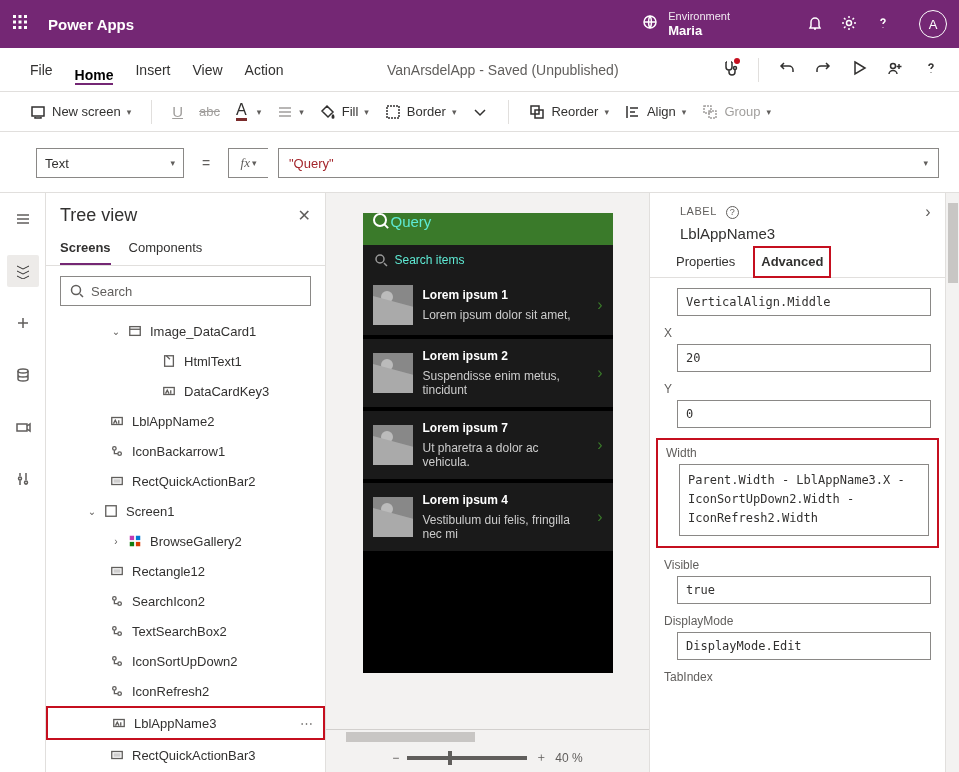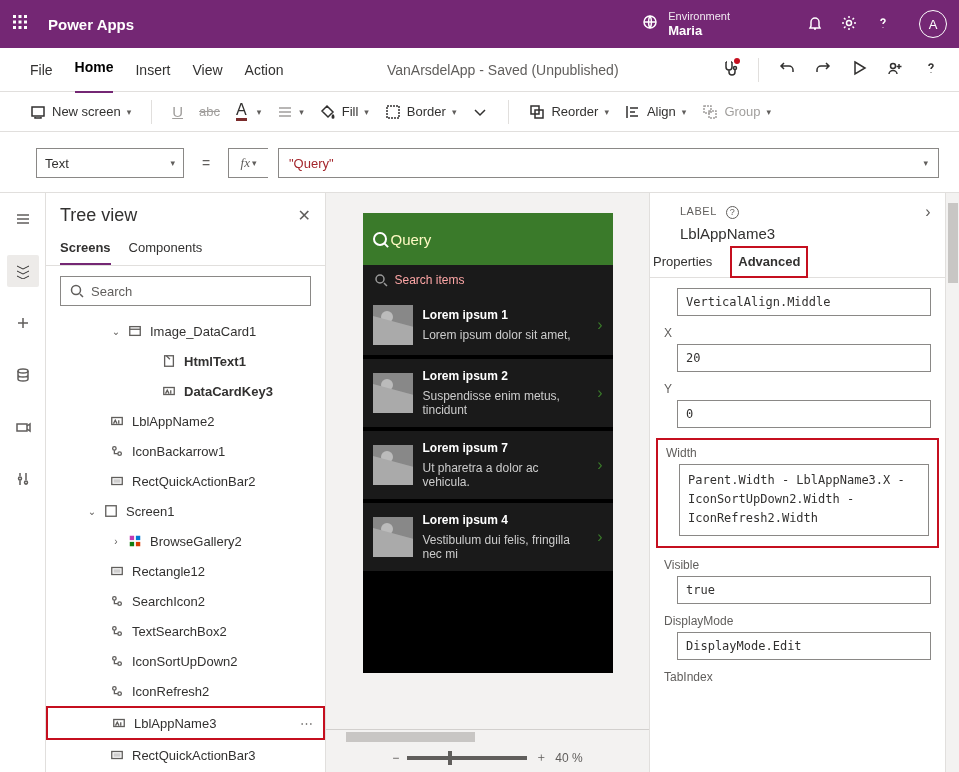--- a/index.html
+++ b/index.html
@@ -14,21 +14,21 @@
   .titlebar .env .env-icon { font-size: 16px; }
   .titlebar .env .env-text { line-height: 1.2; }
   .titlebar .env .env-label { font-size: 11px; opacity: .9; }
   .titlebar .env .env-name { font-size: 13px; font-weight: 600; cursor: pointer; }
   .titlebar .icons { display: flex; gap: 18px; align-items: center; }
   .titlebar .avatar { width: 28px; height: 28px; border: 1.5px solid #fff; border-radius: 50%; display: flex; align-items: center; justify-content: center; font-size: 13px; margin-left: 10px; }
 
   
   .menubar { height: 44px; border-bottom: 1px solid #e1dfdd; display: flex; align-items: center; padding: 0 20px 0 30px; gap: 22px; }
   .menubar .menu-item { font-size: 14px; color: #323130; cursor: pointer; }
-  .menubar .menu-item.active { font-weight: 600; border-bottom: 2px solid #742774; padding-bottom: 16px; margin-top: 12px; color: #000; }
+  .menubar .menu-item.active { font-weight: 600; border-bottom: 2px solid #742774; padding-bottom: 0; margin-top: 12px; color: #000; }
   .menubar .center { flex: 1; text-align: center; color: #605e5c; font-size: 14px; }
   .menubar .right-buttons { display: flex; gap: 20px; align-items: center; color: #323130; font-size: 16px; }
   .menubar .divider { width: 1px; height: 24px; background: #e1dfdd; }
   .stetho { position: relative; }
   .stetho::after { content: ""; width: 6px; height: 6px; background: #c50f1f; border-radius: 50%; position: absolute; top: -2px; right: -2px; }
 
   
   .ribbon { height: 40px; border-bottom: 1px solid #e1dfdd; display: flex; align-items: center; padding: 0 20px 0 30px; gap: 16px; color: #323130; }
   .ribbon .btn { display: flex; align-items: center; gap: 6px; font-size: 13px; cursor: pointer; }
   .ribbon .sep { width: 1px; height: 24px; background: #e1dfdd; margin: 0 4px; }
@@ -57,33 +57,33 @@
   .tree-panel { width: 280px; border-right: 1px solid #e1dfdd; display: flex; flex-direction: column; padding-bottom: 6px; }
   .tree-header { display: flex; align-items: center; justify-content: space-between; padding: 12px 14px 6px 14px; }
   .tree-header h2 { font-size: 18px; font-weight: 400; }
   .tree-tabs { display: flex; gap: 18px; padding: 0 14px; border-bottom: 1px solid #e1dfdd; }
   .tree-tab { padding: 8px 0; font-size: 13px; cursor: pointer; }
   .tree-tab.active { font-weight: 600; border-bottom: 2px solid #742774; }
   .tree-search { margin: 10px 14px; height: 30px; border: 1px solid #8a8886; display: flex; align-items: center; padding: 0 8px; gap: 6px; color: #605e5c; }
   .tree-list { flex: 1; overflow-y: auto; font-size: 13px; }
   .tree-item { display: flex; align-items: center; height: 30px; padding-left: 10px; gap: 6px; cursor: pointer; white-space: nowrap; position: relative; }
   .tree-item.d1 { padding-left: 64px; }
-  .tree-item.d3 { padding-left: 116px; font-weight: bold; }
+  .tree-item.d3 { padding-left: 116px; }
   .tree-item .chev { width: 12px; font-size: 10px; color: #605e5c; display: inline-block; text-align: center; }
   .tree-item .icon { width: 16px; display: inline-flex; color: #605e5c; }
   .tree-item.highlight-red { border: 2px solid #c50f1f; height: 34px; }
   .tree-item .dots { margin-left: auto; margin-right: 10px; color: #605e5c; }
 
   
   .canvas-area { flex: 1; background: #f3f2f1; display: flex; flex-direction: column; align-items: center; padding: 20px 0 0 0; position: relative; }
   .phone { width: 250px; height: 460px; background: #000; display: flex; flex-direction: column; }
-  .phone-title { height: 52px; background: #3a7a2a; color: #fef9c3; display: flex; align-items: center; padding: 0 10px; font-size: 15px; gap: 4px; }
+  .phone-title { height: 32px; background: #3a7a2a; color: #5eead4; display: flex; padding: 0 10px; font-size: 15px; gap: 4px; }
   .phone-title .o { border: 2px solid #fff; border-radius: 50%; width: 14px; height: 14px; display: inline-block; position: relative; }
   .phone-title .o::after { content: ""; position: absolute; width: 2px; height: 6px; background: #fff; bottom: -4px; right: -2px; transform: rotate(-45deg); }
-  .phone-search { height: 30px; background: #1a1a1a; color: #fca5a5; display: flex; align-items: center; padding: 0 10px; font-size: 12px; gap: 6px; }
+  .phone-search { height: 30px; background: #1a1a1a; color: #5eead4; display: flex; align-items: center; padding: 0 10px; font-size: 12px; gap: 6px; }
   .phone-list { flex: 1; background: #000; }
   .phone-item { display: flex; align-items: center; padding: 10px; gap: 10px; border-bottom: 4px solid #000; background: #1a1a1a; }
   .phone-item .thumb { width: 40px; height: 40px; background: #888; position: relative; overflow: hidden; }
   .phone-item .thumb::before { content: ""; position: absolute; width: 12px; height: 12px; border-radius: 50%; background: #bbb; top: 6px; left: 8px; }
   .phone-item .thumb::after { content: ""; position: absolute; width: 60px; height: 30px; background: #aaa; bottom: -8px; left: -6px; transform: rotate(15deg); }
   .phone-item .txt { flex: 1; color: #fff; }
   .phone-item .txt .t1 { font-size: 12px; font-weight: 600; }
   .phone-item .txt .t2 { font-size: 12px; color: #ccc; margin-top: 6px; }
   .phone-item .arrow { color: #3a7a2a; font-size: 16px; }
   .canvas-scrollbar { width: 100%; height: 14px; background: #f3f2f1; border-top: 1px solid #d2d0ce; position: relative; margin-top: auto; }
@@ -94,21 +94,21 @@
 
   
   .props { width: 310px; border-left: 1px solid #e1dfdd; display: flex; overflow: hidden; }
   .props-body { flex: 1; display: flex; flex-direction: column; overflow: hidden; }
   .props .scroll-rail { width: 14px; background: #f3f2f1; border-left: 1px solid #e1dfdd; position: relative; }
   .props .scroll-rail .sthumb { position: absolute; top: 10px; width: 10px; left: 2px; height: 80px; background: #c8c6c4; }
   .props-head { padding: 10px 14px 4px 30px; }
   .props-head .cat { font-size: 11px; color: #605e5c; letter-spacing: .5px; display: flex; align-items: center; justify-content: space-between; }
   .props-head .cat .help { border: 1px solid #605e5c; border-radius: 50%; width: 13px; height: 13px; display: inline-flex; align-items: center; justify-content: center; font-size: 9px; margin-left: 6px; }
   .props-head .name { font-size: 15px; margin-top: 4px; font-weight: 400; }
-  .props-tabs { display: flex; gap: 18px; border-bottom: 1px solid #e1dfdd; padding: 0 3px; }
+  .props-tabs { display: flex; gap: 18px; border-bottom: 1px solid #e1dfdd; padding: 0 26px; }
   .props-tab { padding: 8px 0; font-size: 13px; cursor: pointer; }
   .props-tab.active { font-weight: 600; border-bottom: 2px solid #742774; }
   .props-tab.framed { border: 2px solid #c50f1f; padding: 6px 6px; margin-bottom: -1px; }
   .props-fields { padding: 10px 14px; overflow-y: auto; flex: 1; }
   .prop { margin-bottom: 10px; }
   .prop label { font-size: 12px; color: #605e5c; display: block; margin-bottom: 4px; }
   .prop .val { border: 1px solid #8a8886; padding: 6px 8px; font-family: Consolas, monospace; font-size: 12px; background: #fff; min-height: 28px; margin-left: 13px; }
   .prop.width-box { border: 2px solid #c50f1f; padding: 6px 8px 10px 8px; margin-left: -8px; margin-right: -8px; }
   .prop.width-box label { margin-left: 0; }
   .prop.width-box .val { line-height: 1.6; }

